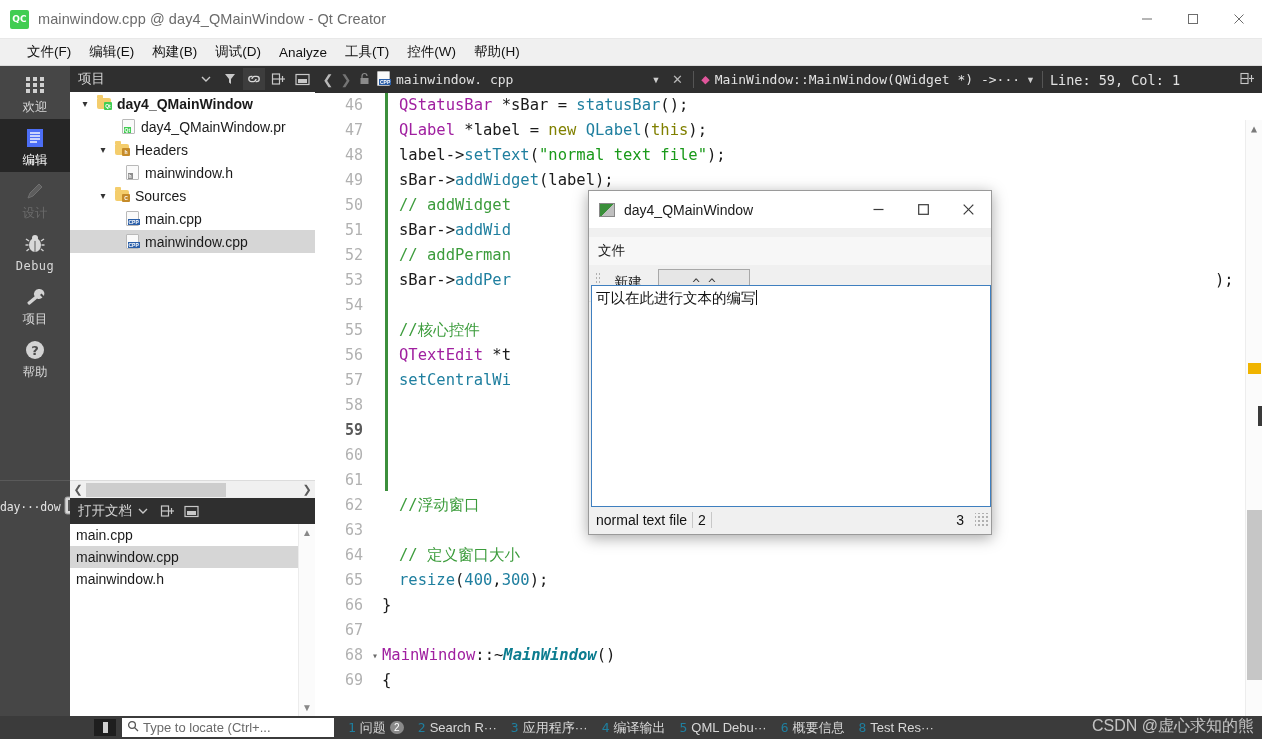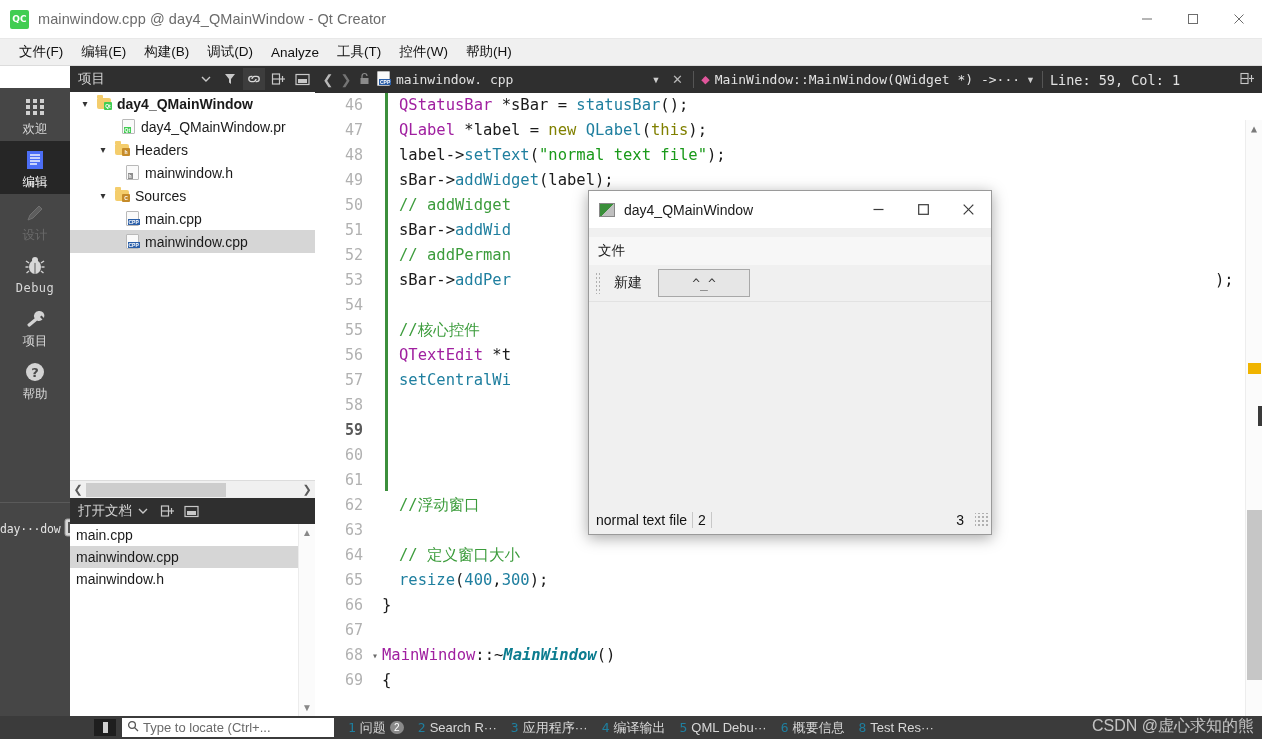--- a/index.html
+++ b/index.html
@@ -30,30 +30,30 @@
   .win-btn {
     width: 46px; height: 39px; display: flex; align-items: center; justify-content: center;
     color: #6d6d6d;
   }
   .win-btn svg { display: block; }
 
   
   #menubar {
     position: absolute; left: 0; top: 39px; width: 1262px; height: 27px;
     background: #f0f0f0; display: flex; align-items: center;
-    padding-left: 10px; border-bottom: 1px solid #dcdcdc;
+    padding-left: 18px; border-bottom: 1px solid #dcdcdc;
   }
   .menu-item {
     padding: 3px 9px; color: #111; font-size: 13.5px; white-space: nowrap;
   }
 
   
   #modebar {
     position: absolute; left: 0; top: 66px; width: 70px; height: 650px;
-    background: #464646; display: flex; flex-direction: column; align-items: center; margin-top: 22px;
+    background: #464646; display: flex; flex-direction: column; align-items: center;
   }
   .mode-btn {
     width: 70px; padding: 6px 0 5px 0; display: flex; flex-direction: column;
     align-items: center; color: #d8d8d8; font-size: 12.5px;
     font-family: "Liberation Sans", sans-serif;
   }
   .mode-btn.active { background: #262626; color: #ffffff; }
   .mode-btn.disabled { color: #6a6a6a; }
   .mode-ico { height: 26px; display: flex; align-items: center; justify-content: center; margin-bottom: 2px; }
   .mode-label { line-height: 14px; }
@@ -697,20 +697,21 @@
   <div id="app-menubar">
     <span class="mi">文件</span>
   </div>
 
   <div id="app-toolbar">
     <div id="grip"></div>
     <span id="tb-new">新建</span>
     <div id="tb-face">^_^</div>
   </div>
 
+  <div id="app-text"><span>可以在此进行文本的编写</span><span id="app-caret"></span></div>
 
   <div id="app-status">
     <span class="sb-item">normal text file</span>
     <span class="sb-sep"></span>
     <span class="sb-item">2</span>
     <span class="sb-sep"></span>
     <span id="sb-right">
       <span class="sb-item">3</span>
       <span id="sb-grip"></span>
     </span>

